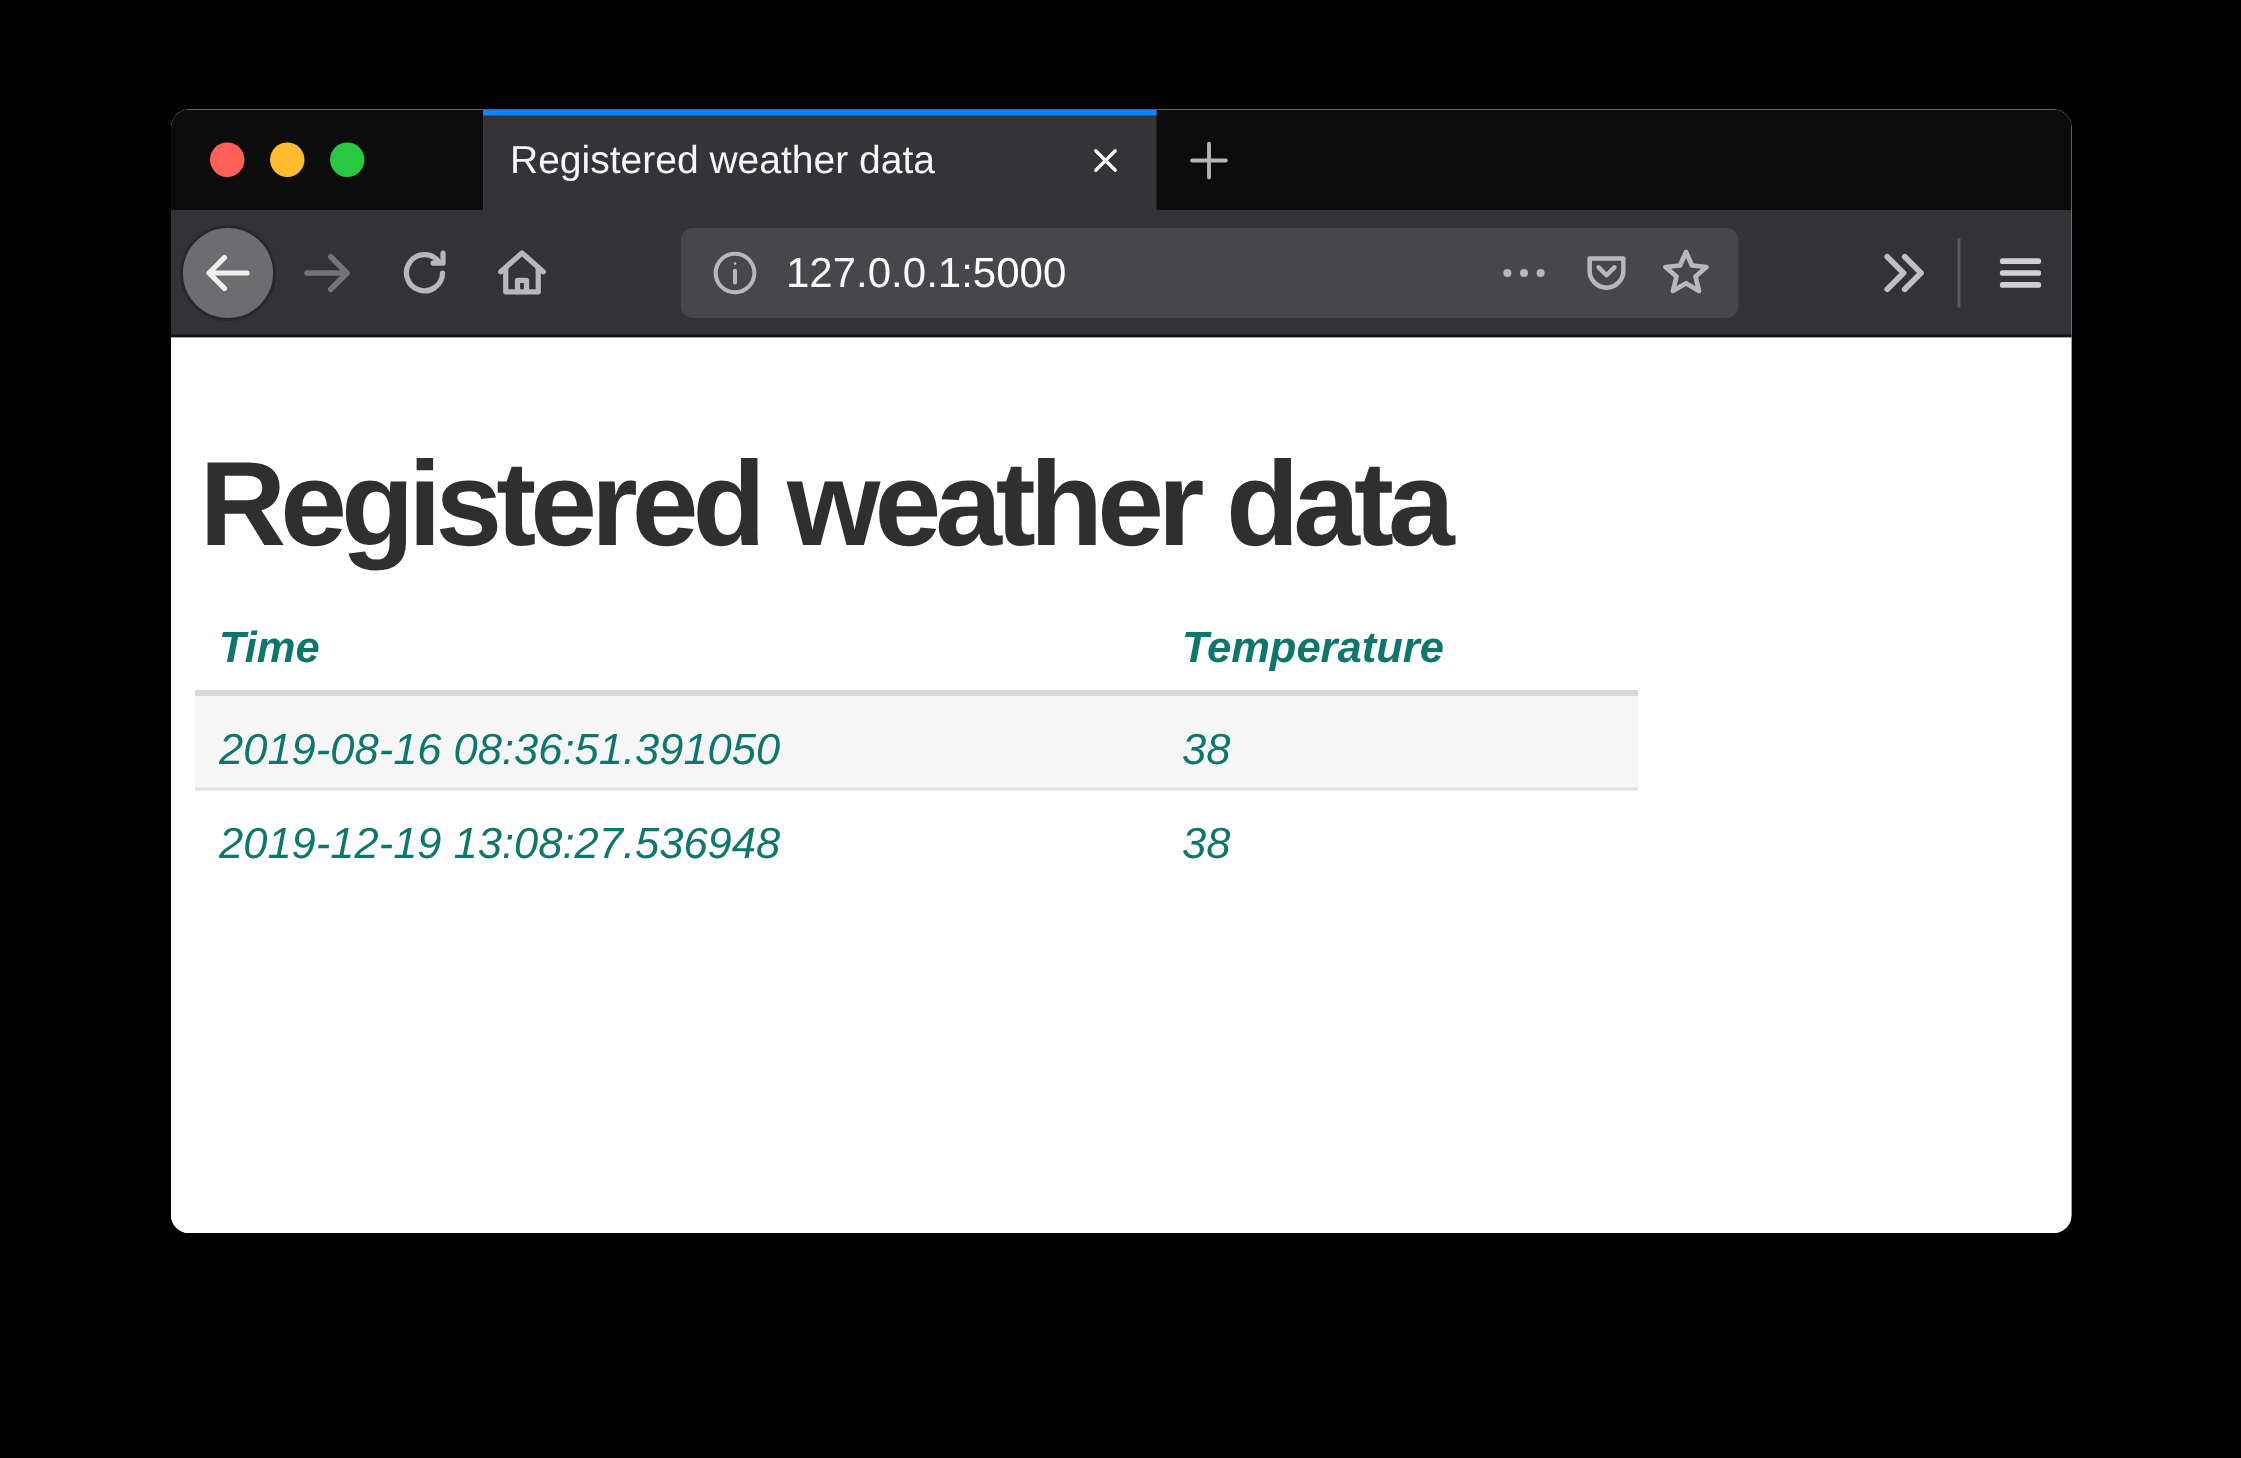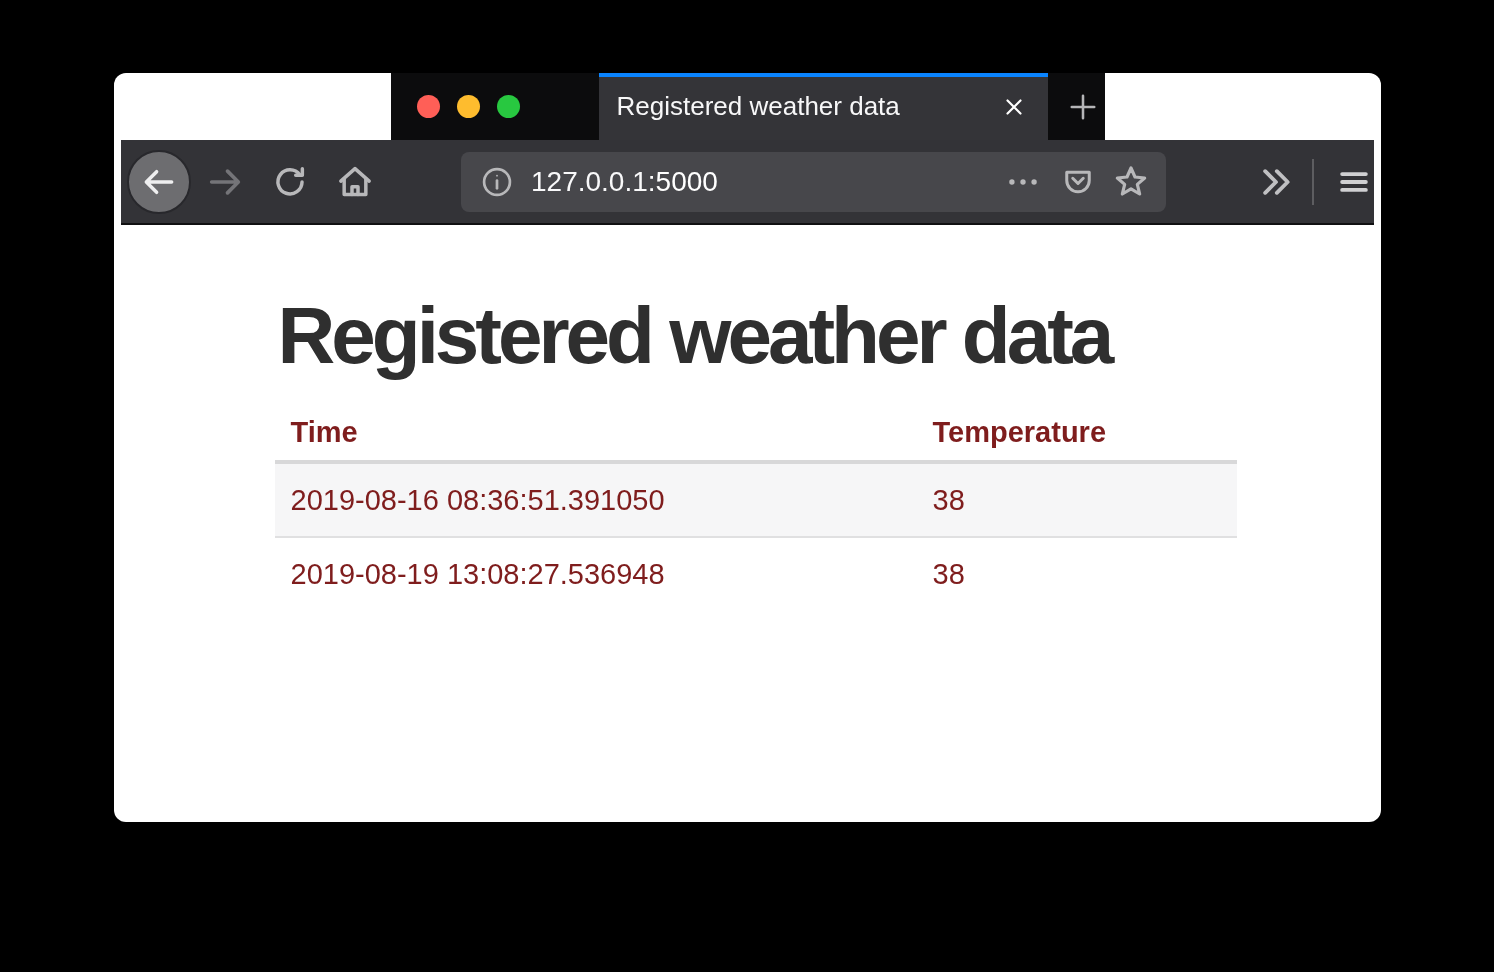--- a/index.html
+++ b/index.html
@@ -5,21 +5,20 @@
   * { margin: 0; padding: 0; box-sizing: border-box; }
   html, body { width: 1494px; height: 972px; background: #000; overflow: hidden; }
   body { font-family: "Liberation Sans", sans-serif; }
 
   .window {
     position: absolute; left: 114px; top: 73px;
     width: 1267px; height: 749px;
     border-radius: 12px; overflow: hidden;
     display: flex; flex-direction: column;
     background: #fff;
-    align-items: center;
   }
 
   
   .tabstrip {
     height: 67px; background: #0c0c0d;
     display: flex; align-items: stretch; flex-shrink: 0;
   }
   .traffic-zone {
     width: 208px; display: flex; align-items: center;
     padding-left: 26px; gap: 17px; flex-shrink: 0;
@@ -86,30 +85,31 @@
   
   .content { flex: 1; background: #ffffff; overflow: hidden; }
   .page-heading {
     margin: 70px 0 0 19px;
     font-size: 80px; line-height: 82px; font-weight: bold;
     letter-spacing: -4px; color: #2f2f2f; white-space: nowrap;
   }
   table.weather {
     margin: 21px 0 0 16px; width: 962px;
     border-collapse: collapse; table-layout: fixed;
-    color: #7f1d1d;
+    color: #0f766e;
+    font-style: italic;
   }
   table.weather col.c1 { width: 642px; }
   table.weather th {
     text-align: left; font-size: 29px; font-weight: bold;
     line-height: 32px; padding: 18px 0 12px 16px;
     border-bottom: 4px solid #d8d8d9;
   }
   table.weather td {
-    font-size: 29px; line-height: 36px; padding: 18px 0 18px 16px;
+    font-size: 29px; line-height: 36px; padding: 18px 0 7px 16px;
   }
   table.weather tbody tr:nth-child(odd) { background: #f6f6f7; }
   table.weather tbody tr + tr { border-top: 2px solid #e0e0e1; }
 
   svg { display: block; }
 </style>
 </head>
 <body>
 
 <div class="window">
@@ -227,20 +227,20 @@
           <th>Time</th>
           <th>Temperature</th>
         </tr>
       </thead>
       <tbody>
         <tr>
           <td>2019-08-16 08:36:51.391050</td>
           <td>38</td>
         </tr>
         <tr>
-          <td>2019-08-19 13:08:27.536948</td>
+          <td>2019-12-19 13:08:27.536948</td>
           <td>38</td>
         </tr>
       </tbody>
     </table>
   </div>
 
 </div>
 
 </body></html>

